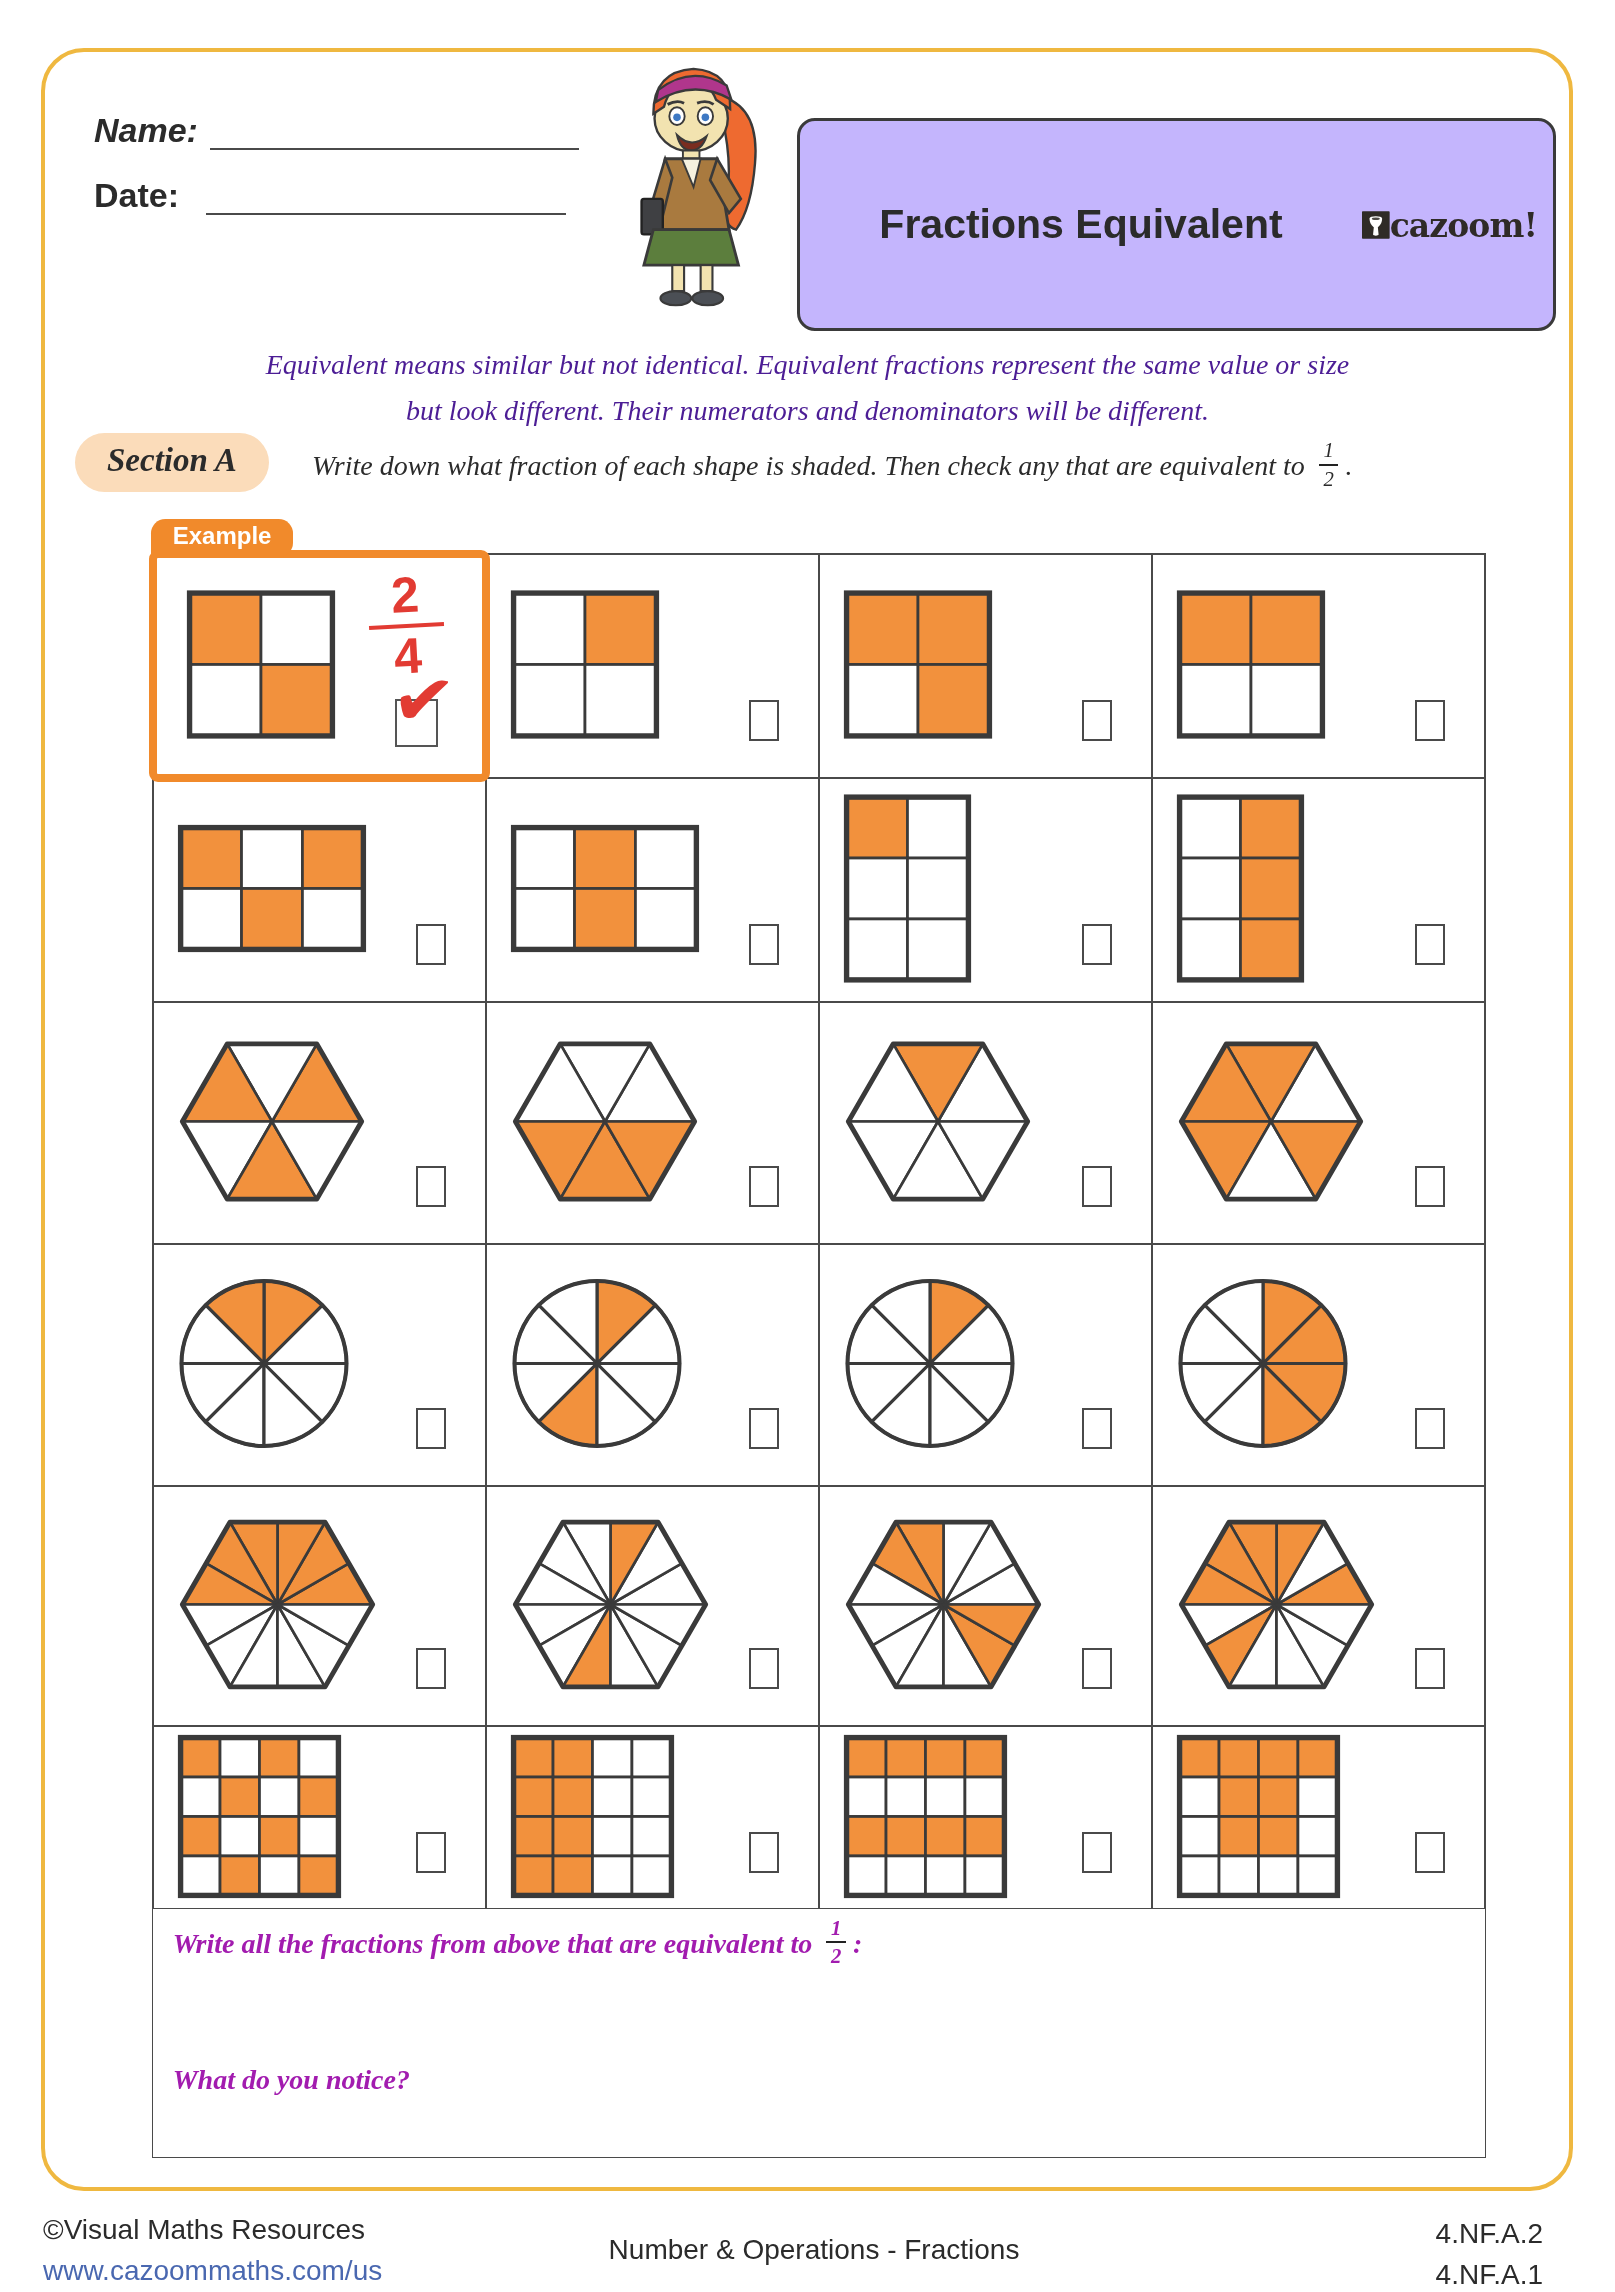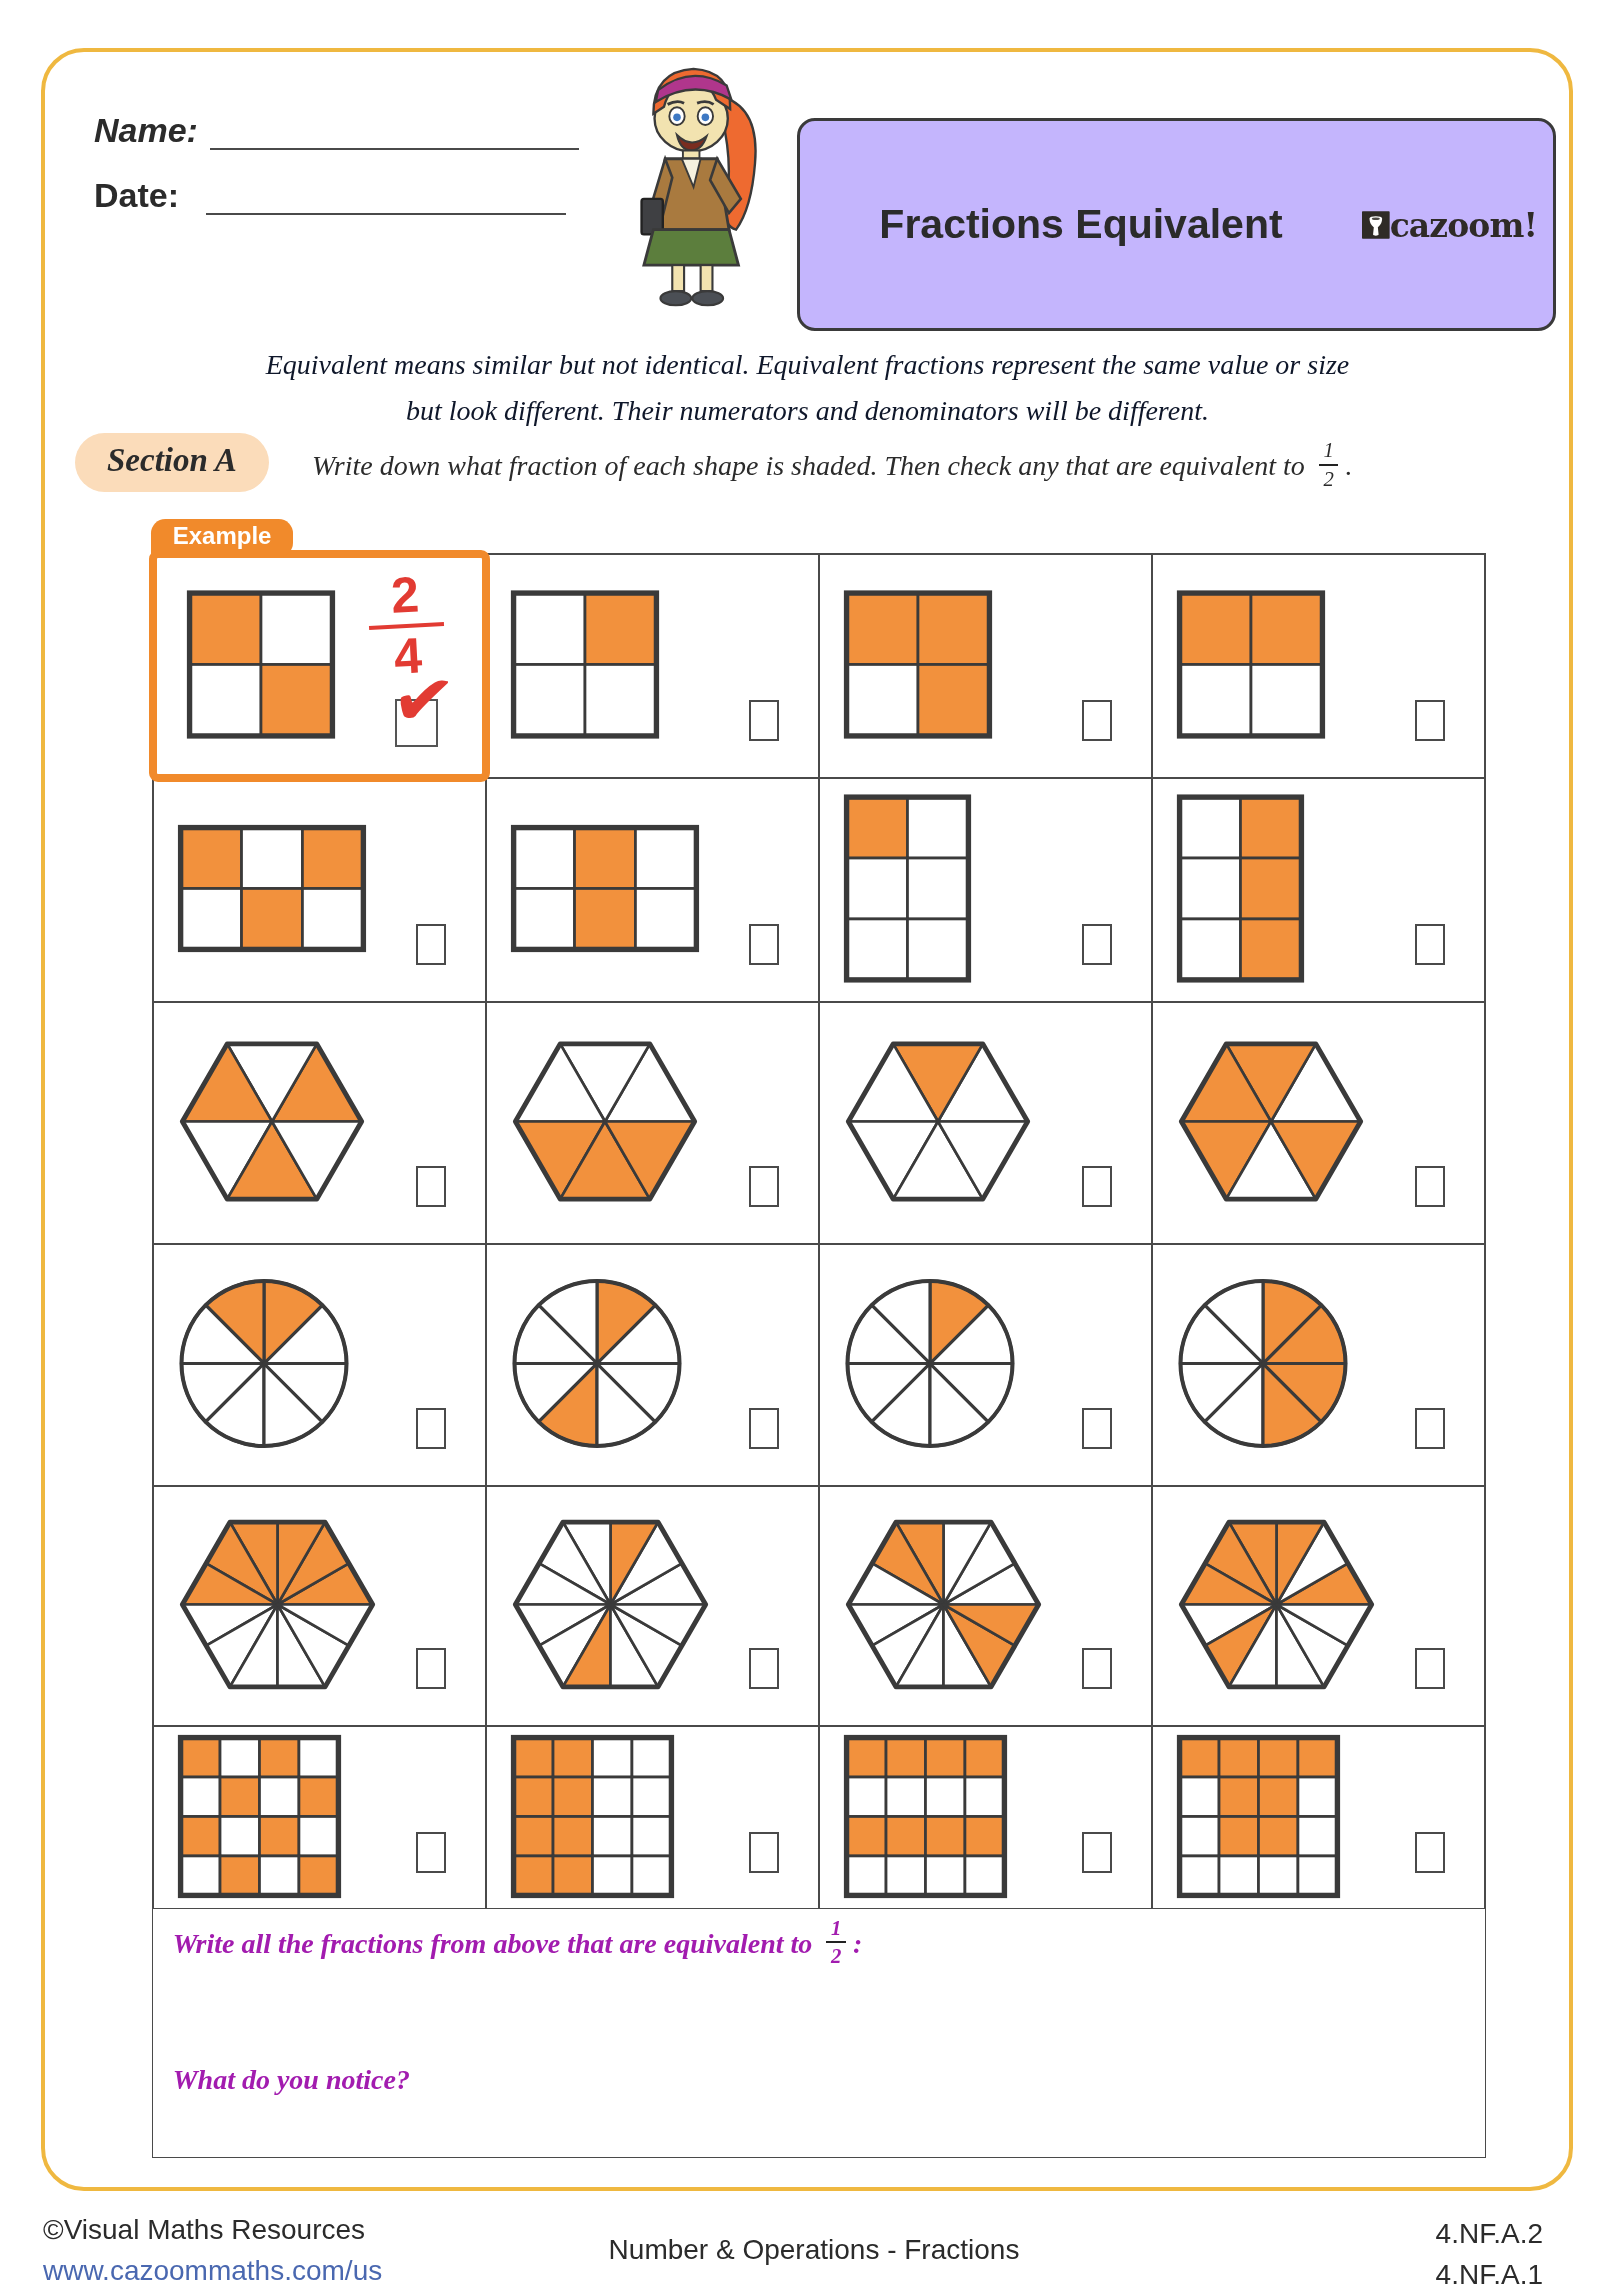--- a/index.html
+++ b/index.html
@@ -23,21 +23,21 @@
     border:3.6px solid #3a3a3a;border-radius:18px;background:#c4b5fd;
     display:flex;align-items:center;margin-top:32px;
   }
   .title-text{flex:1;text-align:center;font:700 41px "Liberation Sans",sans-serif;color:#2b2b2b;line-height:1.3;}
   .logo-wrap{width:175px;display:flex;flex-direction:row;align-items:center;margin-right:16px;}
   .logo-sq{width:100px;height:100px;}
   .logo-text{font:700 33px "DejaVu Serif",serif;color:#2F2B27;letter-spacing:-0.9px;margin-top:1.8px;}
   
   .intro{
     position:absolute;left:107px;top:342px;width:1401px;text-align:center;
-    font:italic 28px "Liberation Serif",serif;color:#0f172a;line-height:1.65;
+    font:italic 28px "Liberation Serif",serif;color:#4c1d95;line-height:1.65;
   }
   
   .seca-pill{
     position:absolute;left:75px;top:433px;padding:9px 32px 12.5px;
     background:#FBDCBA;border-radius:30px;
     font:700 italic 33px "Liberation Serif",serif;color:#2b2b2b;
   }
   .seca-instr{
     position:absolute;left:312px;top:444px;width:1191px;
     font:italic 28px "Liberation Serif",serif;color:#2b2b2b;

